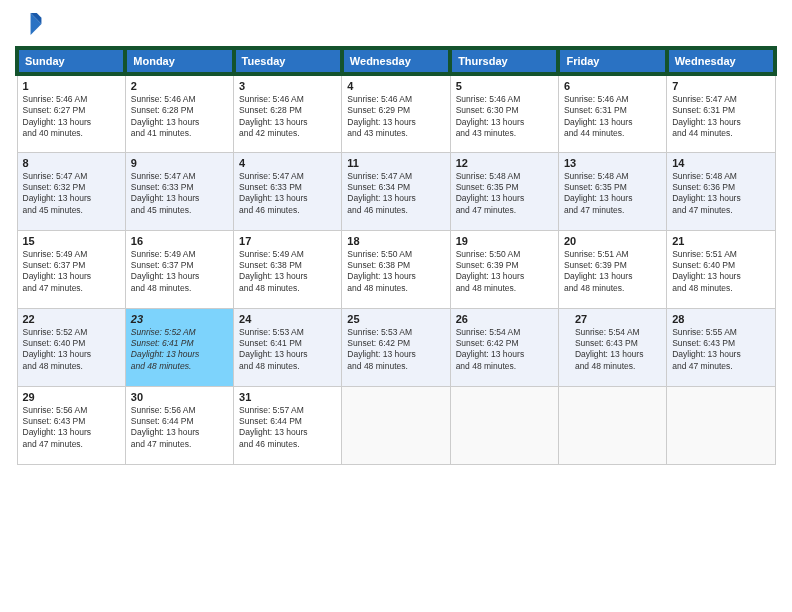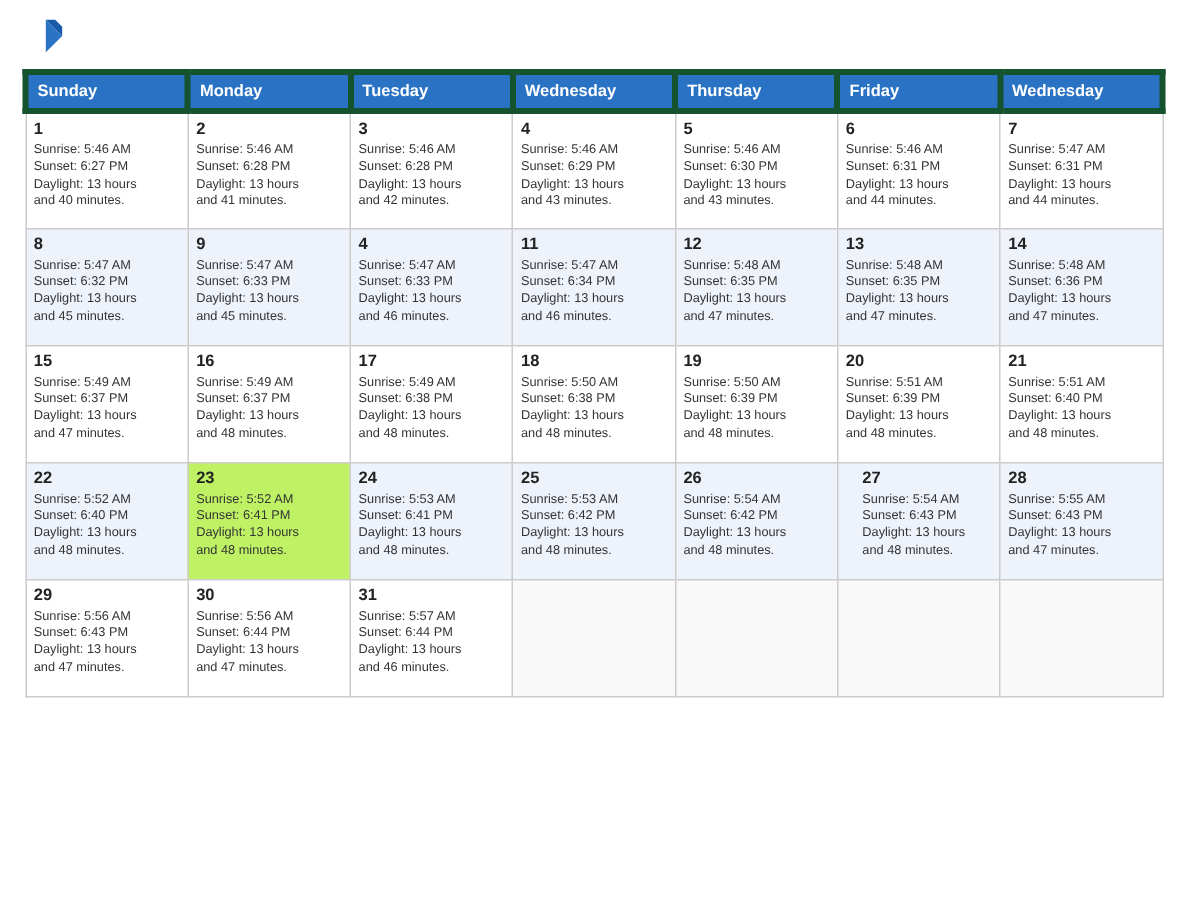--- a/index.html
+++ b/index.html
@@ -217,21 +217,21 @@
           <td>
             <span class="day-num">21</span>
             <div class="day-info">Sunrise: 5:51 AM<br>Sunset: 6:40 PM<br>Daylight: 13 hours<br>and 48 minutes.</div>
           </td>
         </tr>
         <tr>
           <td style="background: rgb(238, 242, 250);">
             <span class="day-num">22</span>
             <div class="day-info">Sunrise: 5:52 AM<br>Sunset: 6:40 PM<br>Daylight: 13 hours<br>and 48 minutes.</div>
           </td>
-          <td style="background: #bef264;">
+          <td style="background: #7dd3fc; font-style: italic;">
             <span class="day-num">23</span>
             <div class="day-info">Sunrise: 5:52 AM<br>Sunset: 6:41 PM<br>Daylight: 13 hours<br>and 48 minutes.</div>
           </td>
           <td style="background: rgb(238, 242, 250);">
             <span class="day-num">24</span>
             <div class="day-info">Sunrise: 5:53 AM<br>Sunset: 6:41 PM<br>Daylight: 13 hours<br>and 48 minutes.</div>
           </td>
           <td style="background: rgb(238, 242, 250);">
             <span class="day-num">25</span>
             <div class="day-info">Sunrise: 5:53 AM<br>Sunset: 6:42 PM<br>Daylight: 13 hours<br>and 48 minutes.</div>

